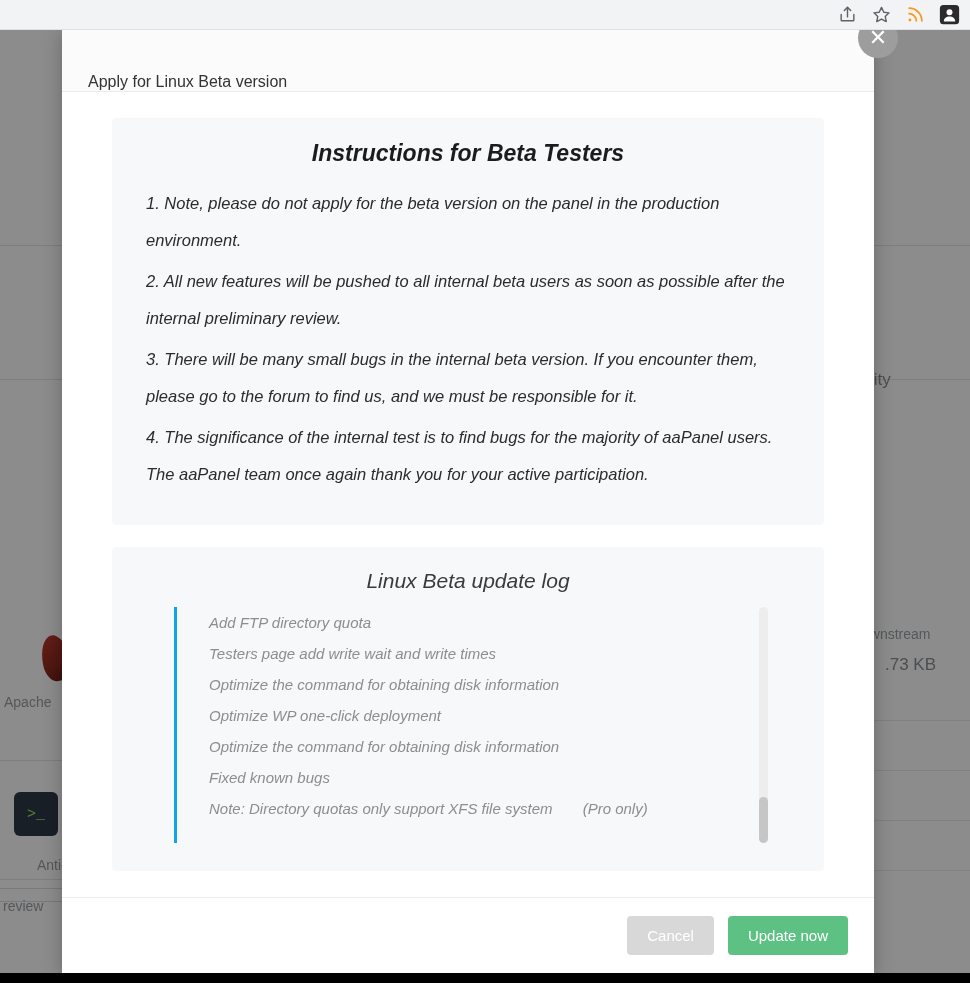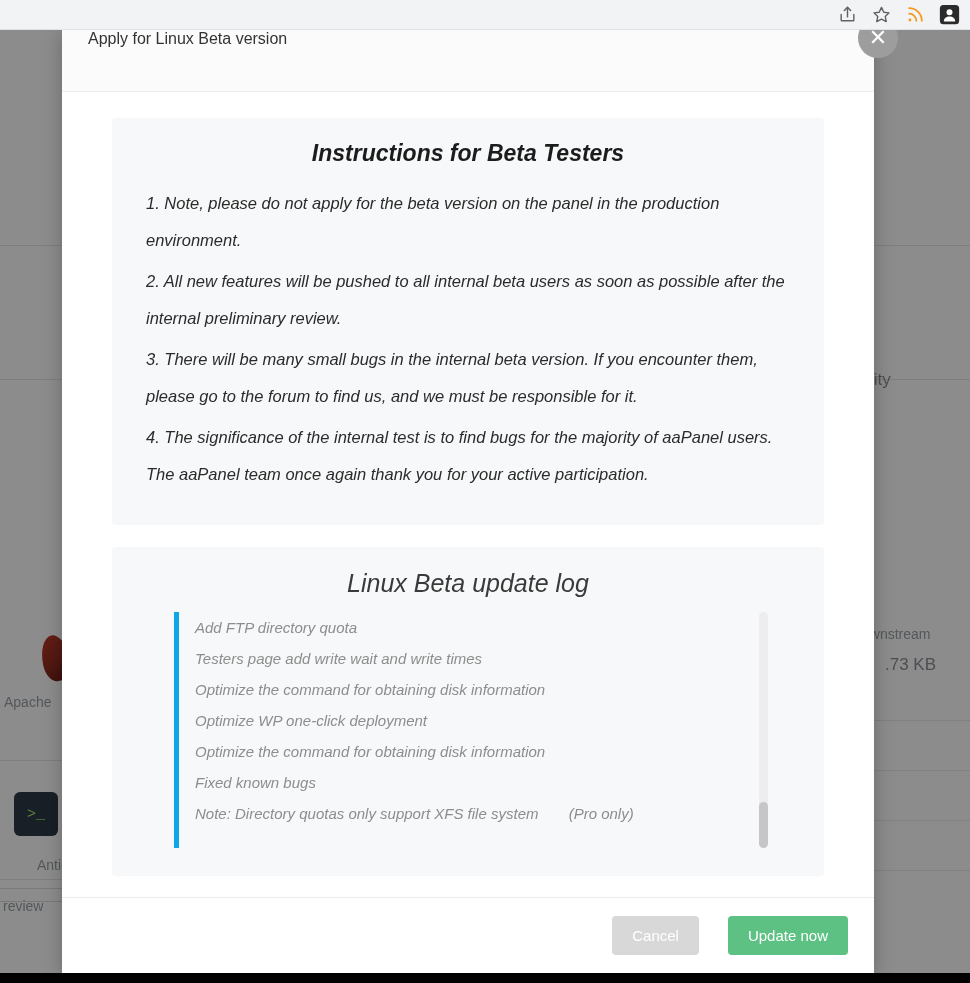--- a/index.html
+++ b/index.html
@@ -120,21 +120,21 @@
     background: #ffffff;
     z-index: 3;
     display: flex;
     flex-direction: column;
     box-shadow: 0 3px 18px rgba(0,0,0,0.25);
   }
   .modal-header {
     height: 62px;
     flex: 0 0 62px;
     display: flex;
-    align-items: flex-start;
+    align-items: flex-end;
     padding: 0 26px;
     border-bottom: 1px solid #ececec;
     background: #fbfbfb;
   }
   .modal-title {
     font-size: 16px;
     color: #333333;
   }
   .close-btn {
     position: absolute;
@@ -171,38 +171,38 @@
 
   .section-title {
     text-align: center;
     font-size: 23px;
     font-weight: bold;
     color: #1c1c1c;
     margin: 0 0 18px 0;
   }
   .section-title.light {
     font-weight: normal;
-    font-size: 25px;
+    font-size: 21px;
     color: #3a3a3a;
     margin-bottom: 14px;
   }
   .instructions p {
     margin: 4px;
     font-size: 16.5px;
     line-height: 37px;
     color: #2b2b2b;
     word-break: break-word;
   }
 
   .log-wrap {
     position: relative;
     margin: 0 26px 0 32px;
     height: 236px;
-    padding-left: 16px;
-    border-left: 5px solid #0ea5e9;
+    padding-left: 32px;
+    border-left: 3px solid #0ea5e9;
     overflow: hidden;
   }
   .log-list {
     list-style: none;
     margin: 0;
     padding: 0;
   }
   .log-list li {
     font-size: 15px;
     color: #8d8d8d;
@@ -231,21 +231,21 @@
   }
 
   .modal-footer {
     flex: 0 0 76px;
     height: 76px;
     border-top: 1px solid #ececec;
     display: flex;
     align-items: center;
     justify-content: flex-end;
     padding-right: 26px;
-    gap: 29px;
+    gap: 14px;
     background: #fff;
   }
   .btn {
     border: none;
     border-radius: 4px;
     font-size: 15px;
     cursor: pointer;
     padding: 11px 20px;
     font-family: "Liberation Sans", sans-serif;
   }

